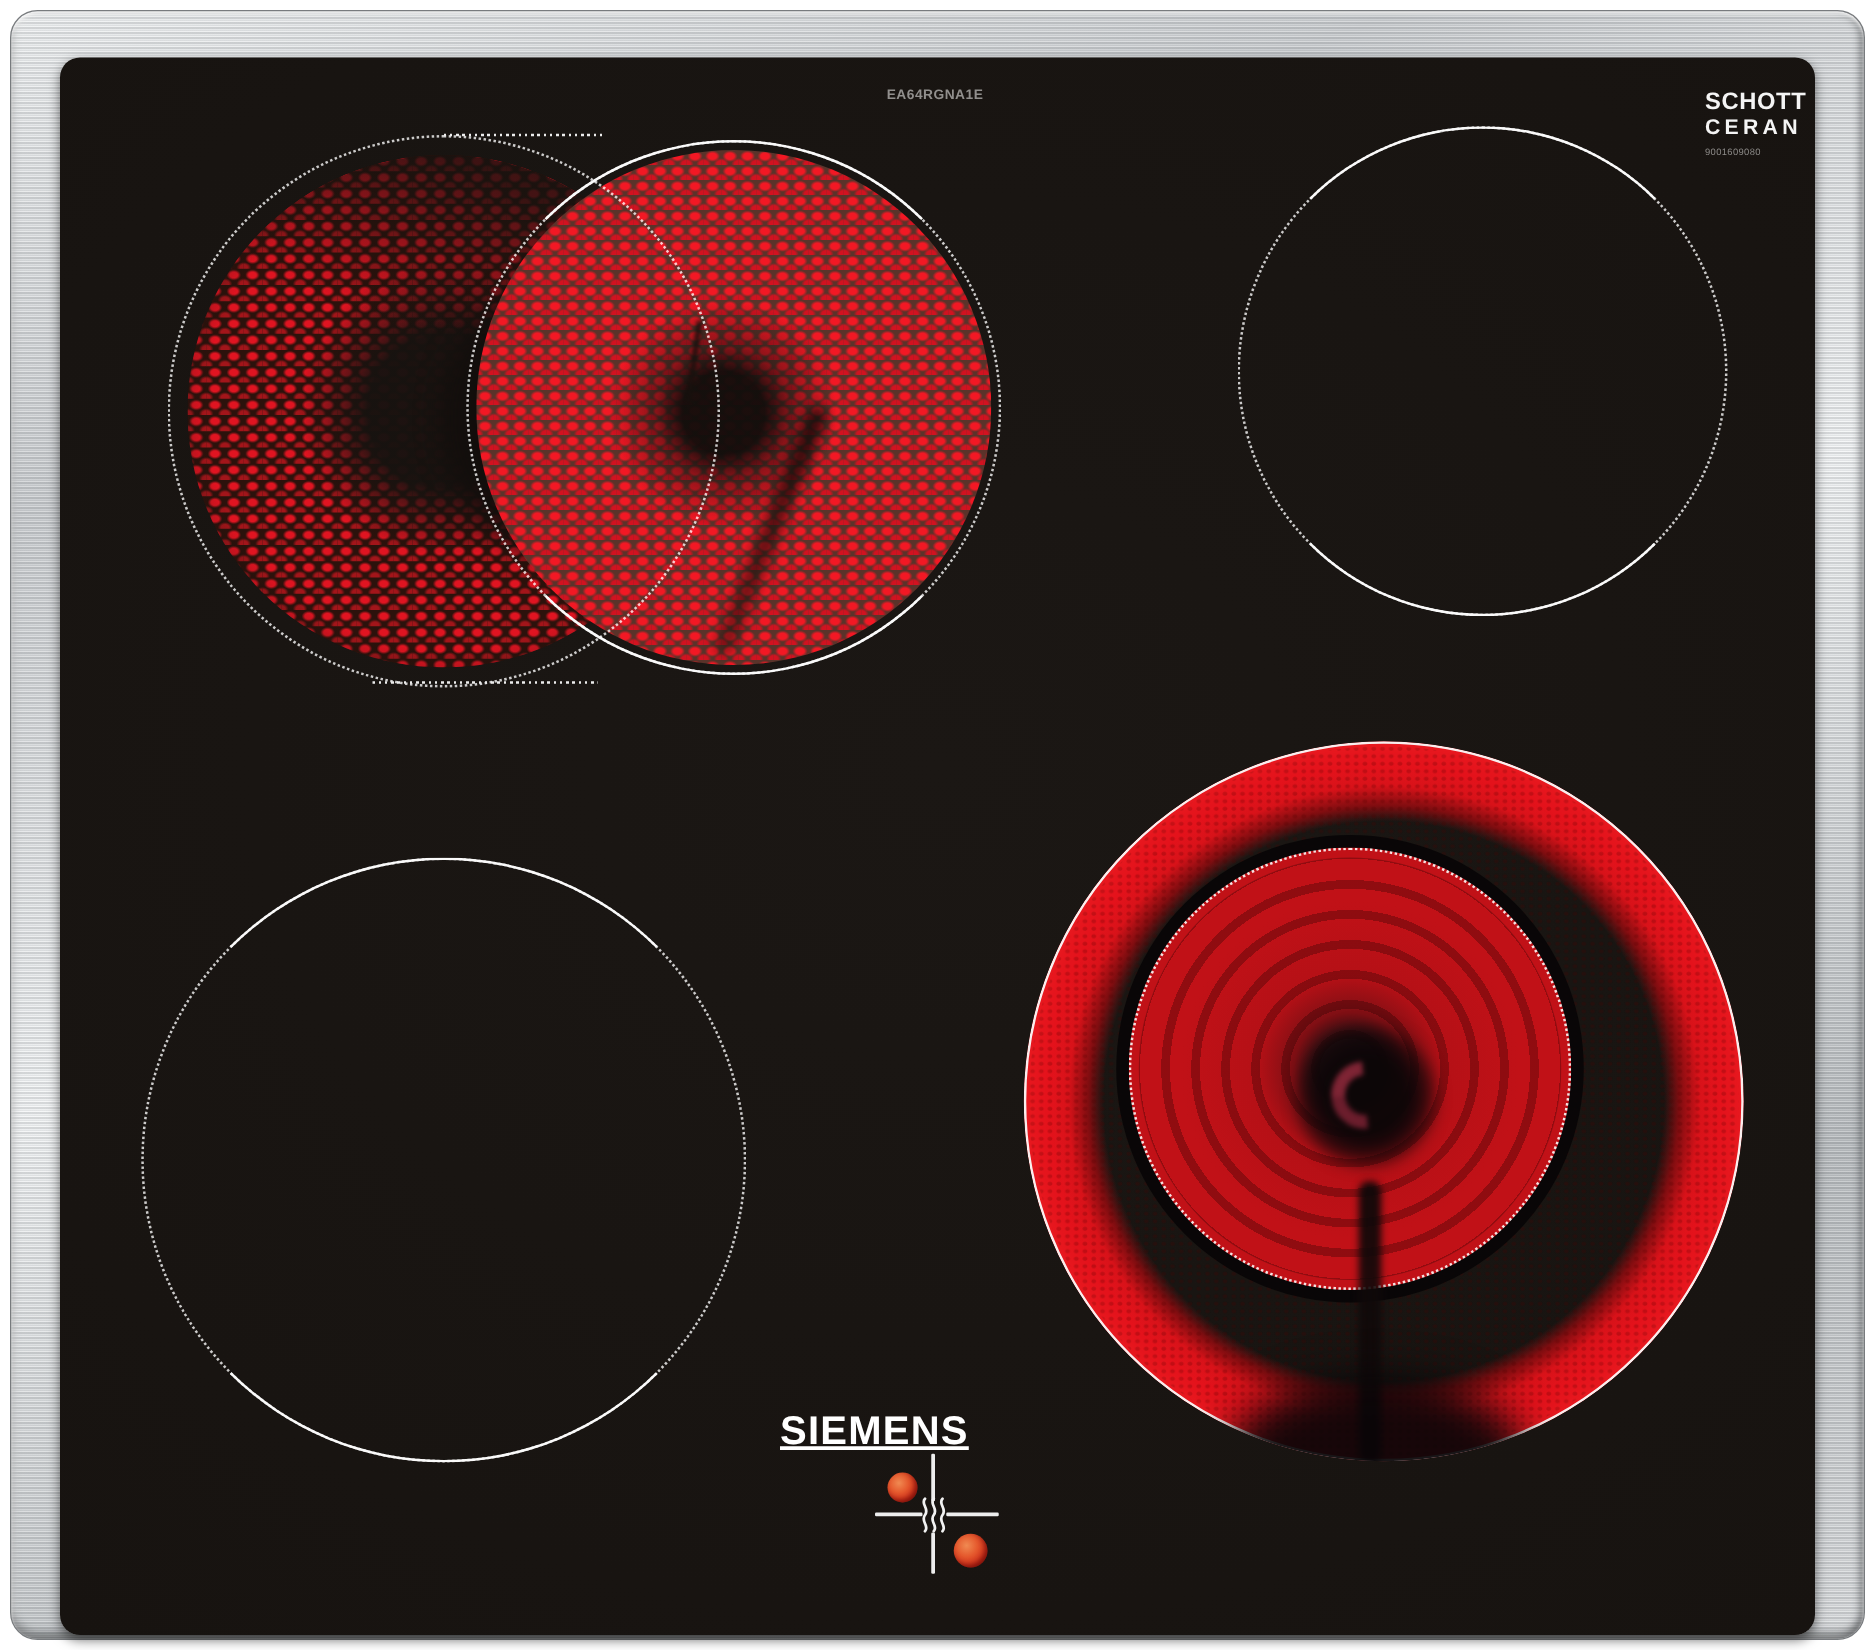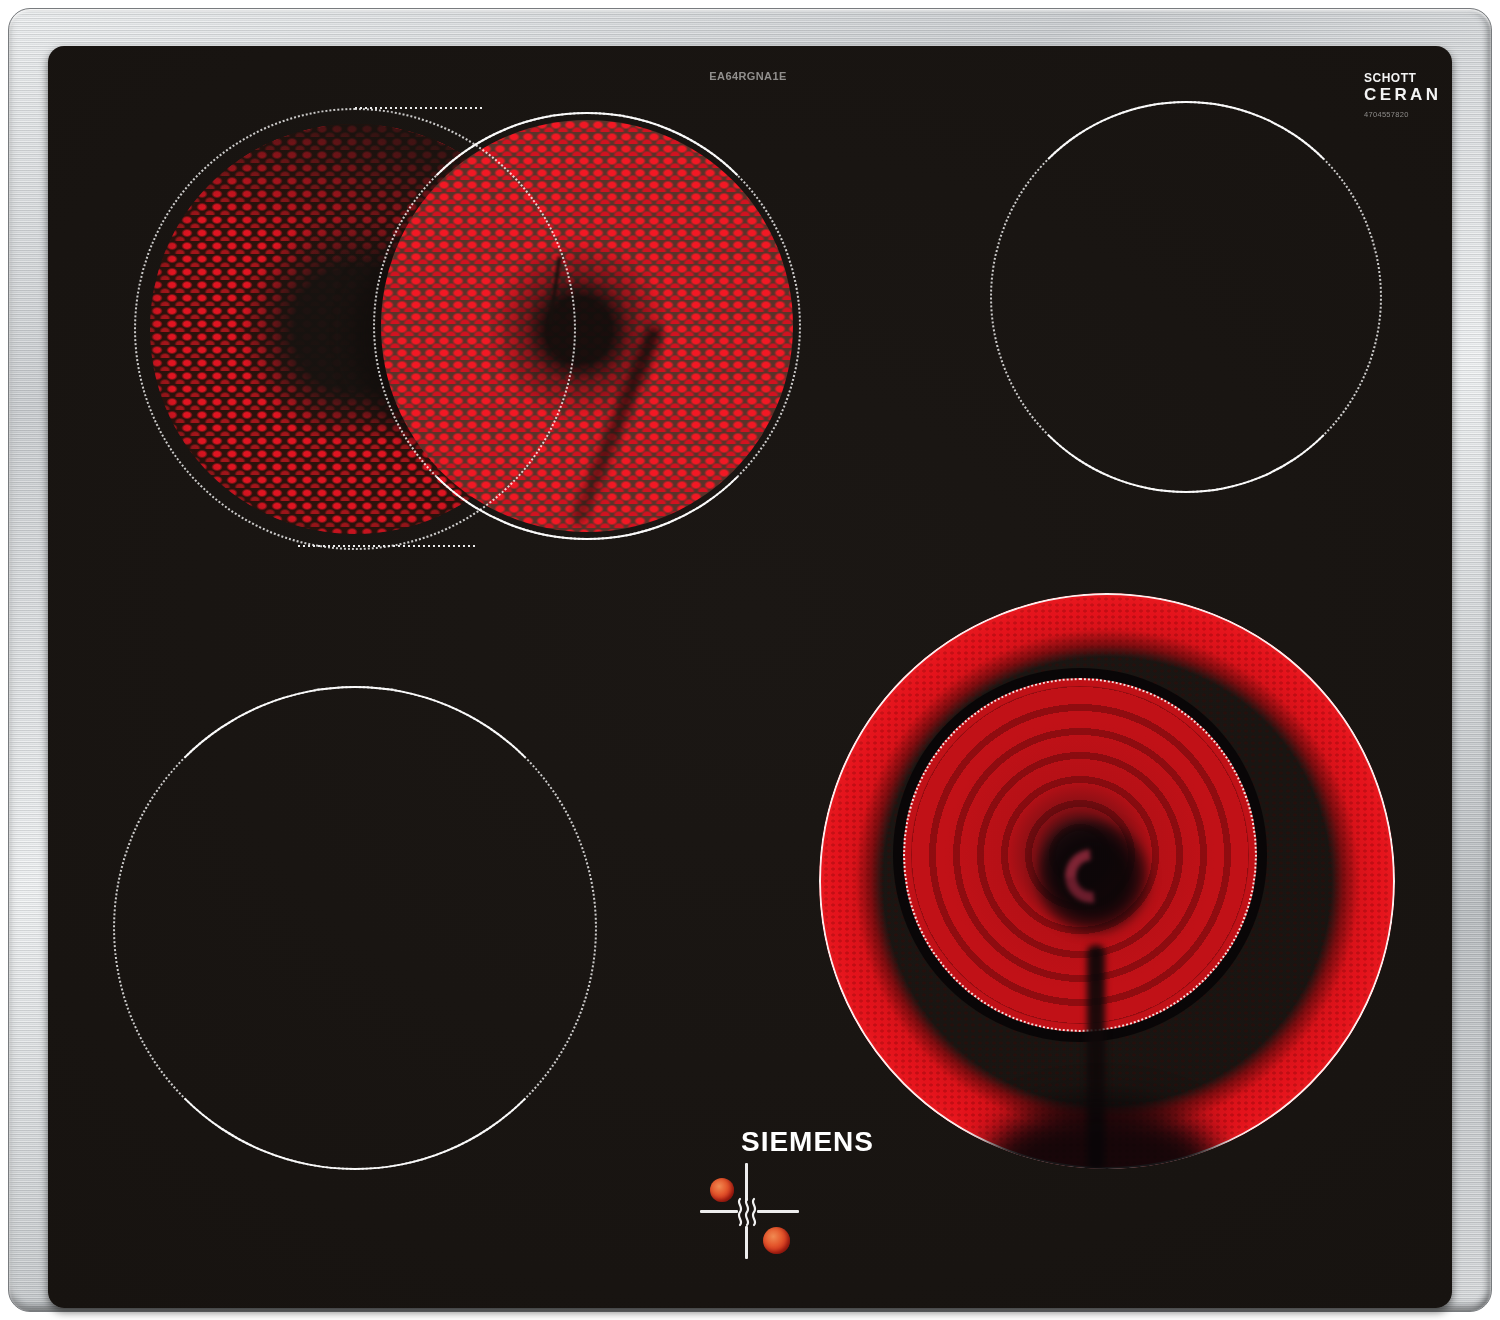--- a/index.html
+++ b/index.html
@@ -99,25 +99,25 @@
     transform:rotate(40deg);filter:blur(2px);}
   .fr-stem{position:absolute;left:268px;top:352px;width:18px;height:226px;border-radius:8px;filter:blur(3px);
     background:linear-gradient(180deg, rgba(14,8,9,.95), rgba(18,10,10,.85));}
   .fr-wedge{position:absolute;left:158px;top:508px;width:248px;height:150px;border-radius:50%;
     background:rgba(8,5,7,.93);filter:blur(16px);}
 
   
   .model-code{left:550px;top:24px;width:300px;text-align:center;
     color:#918f8d;font-size:11px;font-weight:bold;letter-spacing:.4px;}
   .schott{left:1316px;top:26px;width:120px;color:#f4f4f4;line-height:1;}
-  .schott .l1{font-size:12px;font-weight:bold;letter-spacing:.5px;}
+  .schott .l1{font-size:19px;font-weight:bold;letter-spacing:.5px;}
   .schott .l2{font-size:17px;font-weight:bold;letter-spacing:3.4px;margin-top:2px;}
   .schott .code{font-size:7.5px;color:#8d8b89;margin-top:8px;letter-spacing:.3px;}
-  .siemens{left:576px;top:1080px;width:250px;text-align:right;color:#fff;
-    font-size:28px;font-weight:800;letter-spacing:1px;}
+  .siemens{left:576px;top:1080px;width:250px;text-align:left;color:#fff;
+    font-size:32px;font-weight:800;letter-spacing:1px;text-decoration:underline;}
 
   
   .cross-seg{background:#ededed;border-radius:1px;}
   .cs-vt{left:697px;top:1117px;width:3px;height:38px;}
   .cs-vb{left:697px;top:1180px;width:3px;height:33px;}
   .cs-hl{left:652px;top:1164px;width:38px;height:3px;}
   .cs-hr{left:709px;top:1164px;width:42px;height:3px;}
   .waves{left:688px;top:1151px;}
   .hot-dot{border-radius:50%;
     background:radial-gradient(circle at 38% 35%, #f08a52 0%, #e55a2e 35%, #cf2a18 70%, #a21c10 100%);
@@ -172,21 +172,21 @@
       <div class="fr-swirl"></div>
       <div class="fr-stem"></div>
       <div class="fr-wedge"></div>
     </div>
 
     <div class="abs model-code">EA64RGNA1E</div>
 
     <div class="abs schott">
       <div class="l1">SCHOTT</div>
       <div class="l2">CERAN</div>
-      <div class="code">4704557820</div>
+      <div class="code">9001609080</div>
     </div>
 
     <div class="abs siemens">SIEMENS</div>
 
     <div>
       <div class="abs cross-seg cs-vt"></div>
       <div class="abs cross-seg cs-vb"></div>
       <div class="abs cross-seg cs-hl"></div>
       <div class="abs cross-seg cs-hr"></div>
       <svg class="abs waves" width="22" height="30" viewBox="0 0 22 30">

